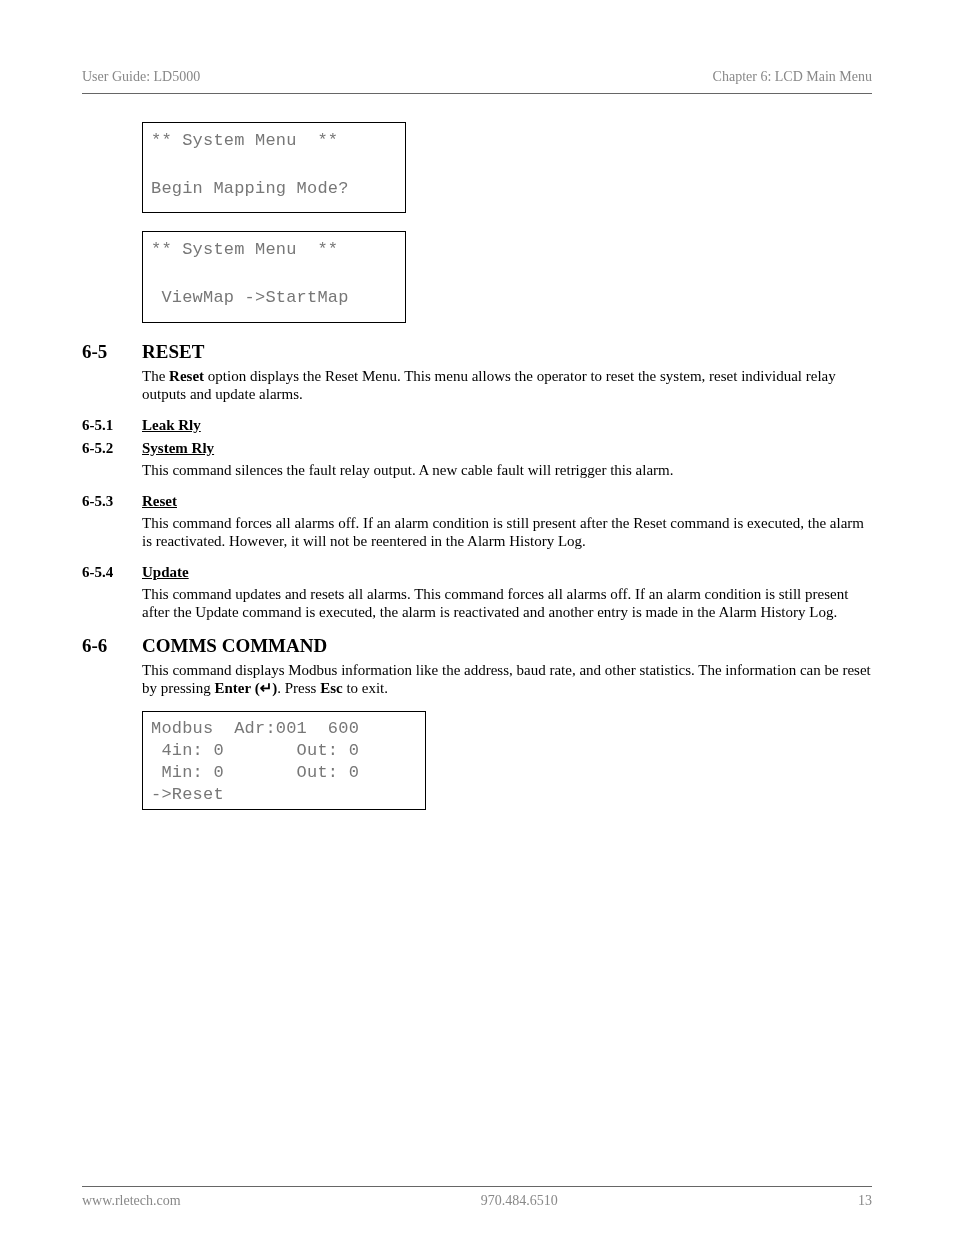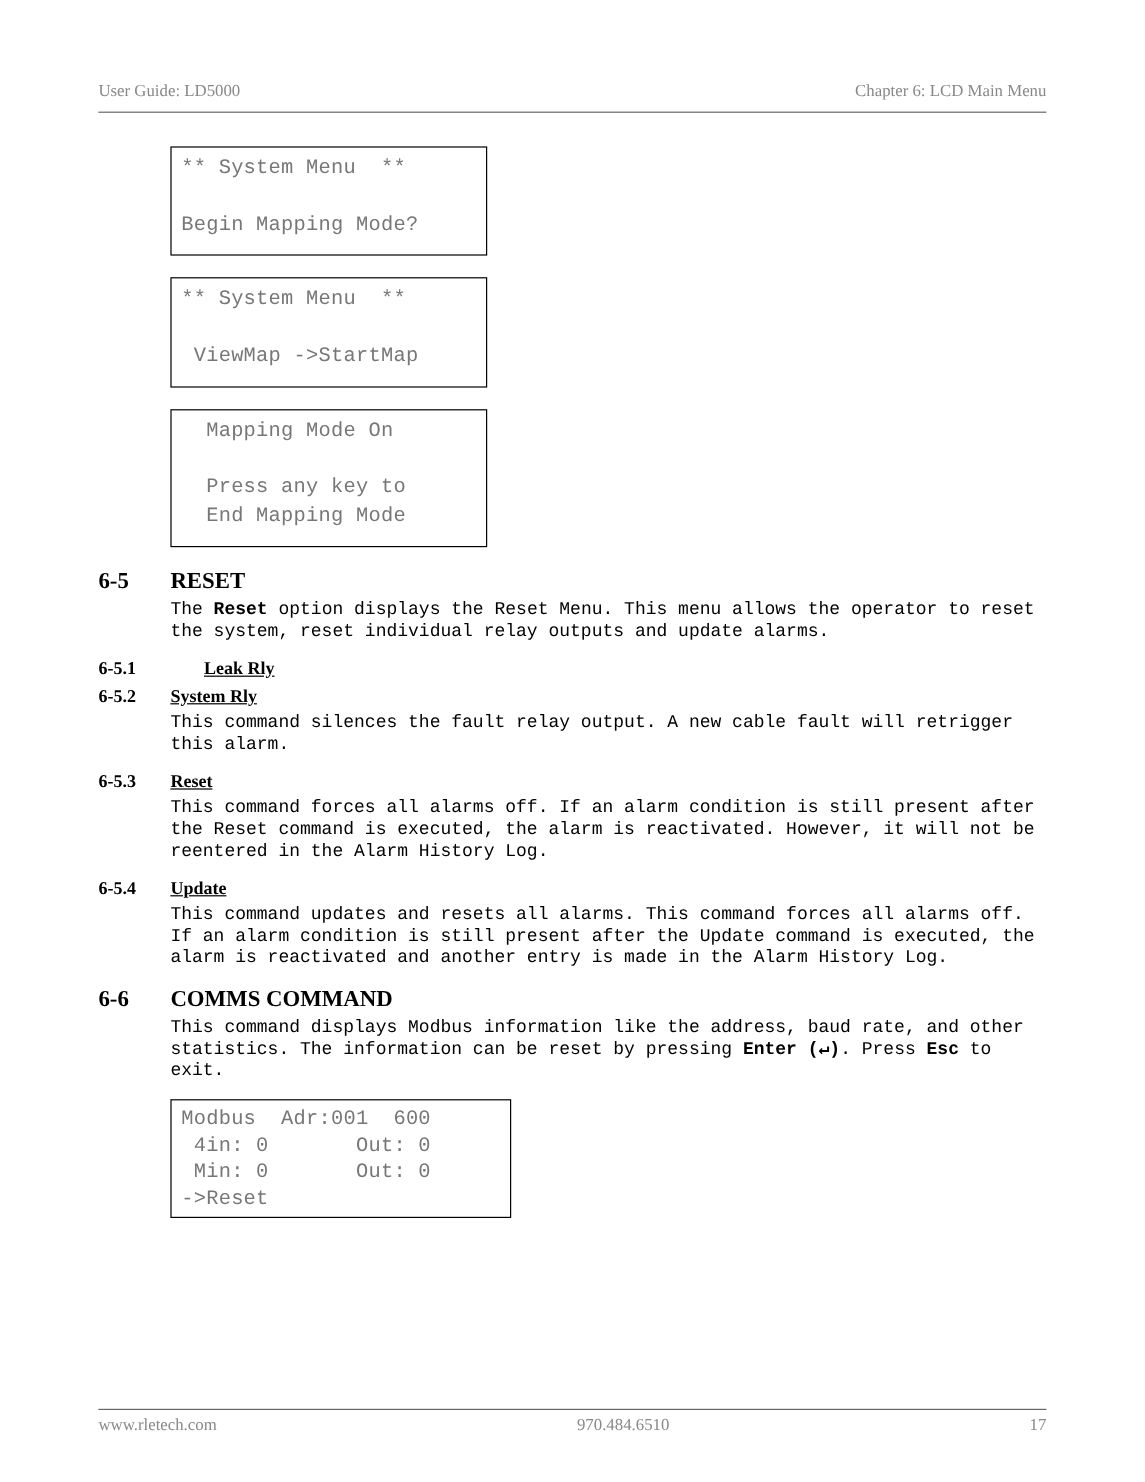--- a/index.html
+++ b/index.html
@@ -76,30 +76,30 @@
     text-decoration: underline;
   }
   .sub-num {
     font-family: "Times New Roman", serif;
     font-weight: bold;
     font-size: 15px;
     width: 60px;
     flex-shrink: 0;
   }
   .body-text {
-    font-family: Liberation Mono, monospace;
+    font-family: Liberation Serif, serif;
     font-size: 15px;
     line-height: 1.2;
     margin-left: 60px;
     margin-bottom: 14px;
   }
   .body-text .b { font-weight: bold; }
   .footer {
     position: absolute;
-    bottom: 54px;
+    bottom: 42px;
     left: 82px;
     right: 82px;
     border-top: 1px solid #666;
     padding-top: 6px;
     display: flex;
     justify-content: space-between;
     font-size: 14px;
     color: #888;
   }
 </style>
@@ -120,37 +120,31 @@
 </div>
   </div>
 
   <div class="lcd-container">
     <div class="lcd"><span>** System Menu  **</span>
 
 <span> ViewMap -&gt;StartMap</span>
 </div>
   </div>
 
-  <div class="lcd-container">
-    <div class="lcd"><span>  Mapping Mode On</span>
-
-<span>  Press any key to</span>
-<span>  End Mapping Mode</span></div>
-  </div>
 
   <div class="section-row">
     <div class="sec-num">6-5</div>
     <div class="sec-title">RESET</div>
   </div>
   <div class="body-text">
     <span>The </span><span class="b">Reset</span><span> option displays the Reset Menu.  This menu allows the operator to reset the system, reset individual relay outputs and update alarms.</span>
   </div>
 
 
-  <div class="section-row" style="margin-top:12px;gap:28px;">
+  <div class="section-row" style="margin-top:12px;">
     <div class="sub-num">6-5.1</div>
     <div class="sub-title">Leak Rly</div>
   </div>
 
   <div class="section-row">
     <div class="sub-num">6-5.2</div>
     <div class="sub-title">System Rly</div>
   </div>
   <div class="body-text">This command silences the fault relay output.  A new cable fault will retrigger this alarm.</div>
 
@@ -177,16 +171,16 @@
   <div class="lcd-container">
     <div class="lcd2"><span>Modbus  Adr:001  600</span>
 <span> 4in: 0       Out: 0</span>
 <span> Min: 0       Out: 0</span>
 <span>-&gt;Reset</span></div>
   </div>
 
   <div class="footer">
     <span>www.rletech.com</span>
     <span>970.484.6510</span>
-    <span>17</span>
+    <span>13</span>
   </div>
 
 </div>
 
 </body></html>

